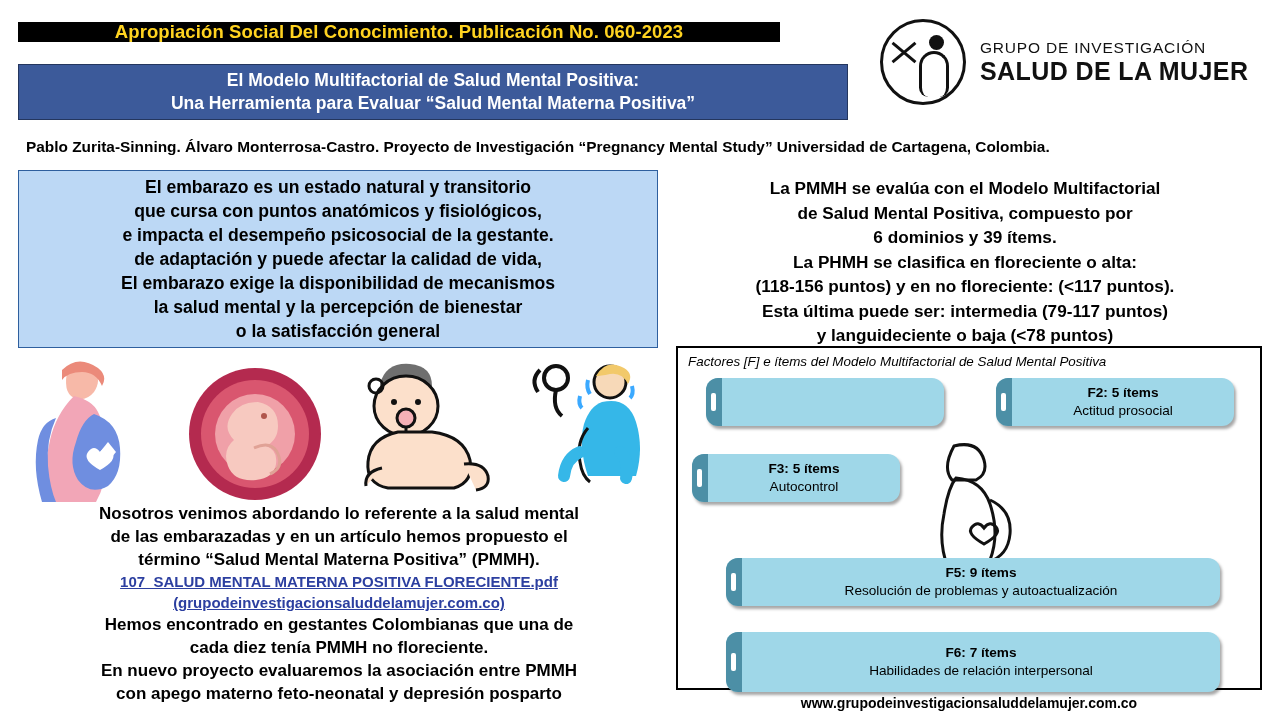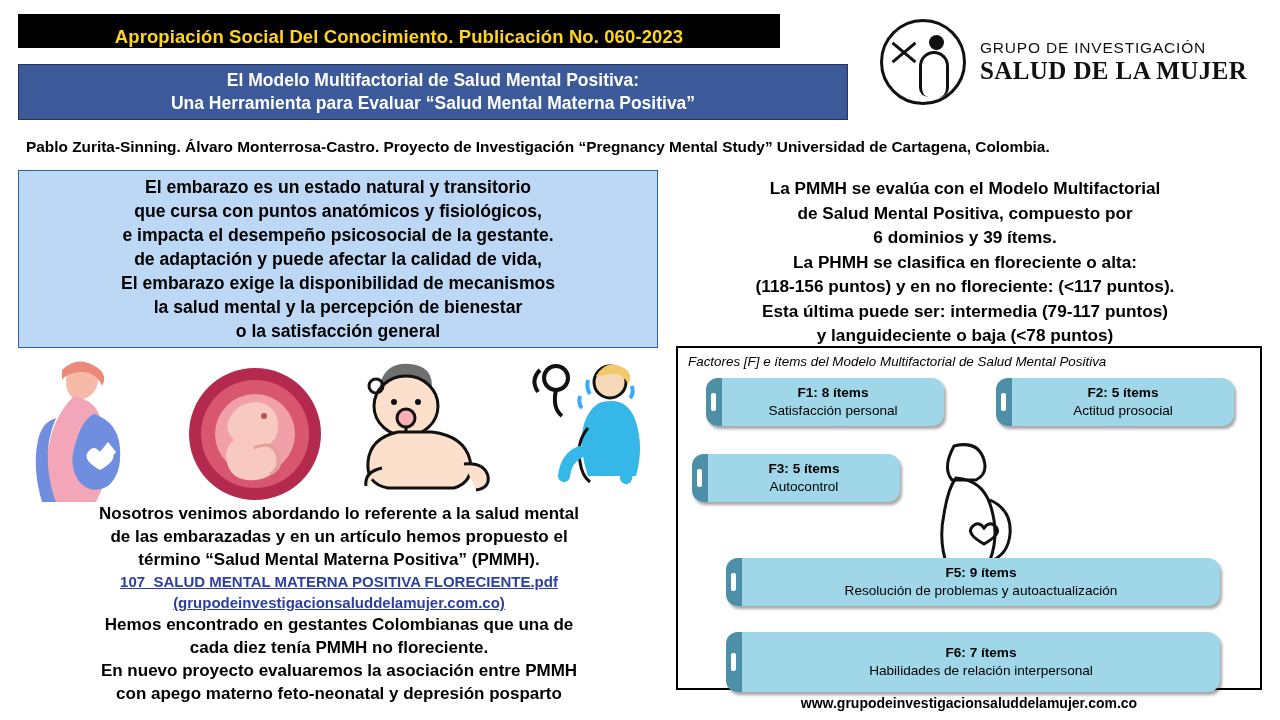--- a/index.html
+++ b/index.html
@@ -6,22 +6,22 @@
   html, body { margin: 0; padding: 0; }
   body {
     width: 1280px; height: 720px;
     background: #ffffff;
     font-family: "Liberation Sans", sans-serif;
     overflow: hidden;
     position: relative;
   }
   
   .pub-banner {
-    position: absolute; left: 18px; top: 14px; width: 762px; height: 34px;
-    background: #000000; display: flex; align-items: flex-end; justify-content: center;
+    position: absolute; left: 18px; top: 22px; width: 762px; height: 20px;
+    background: #000000; display: flex; align-items: center; justify-content: center;
   }
   .pub-banner span {
     color: #ffd320; font-weight: bold; font-size: 18.5px; letter-spacing: .1px;
   }
   .title-box {
     position: absolute; left: 18px; top: 64px; width: 830px; height: 56px;
     background: #3c5a9a; border: 1px solid #24365e;
     display: flex; flex-direction: column; align-items: center; justify-content: center;
   }
   .title-box div {
@@ -47,21 +47,21 @@
   .logo-circle .cross {
     position: absolute; left: 6px; top: 16px; width: 30px; height: 30px;
   }
   .logo-circle .cross:before, .logo-circle .cross:after {
     content: ""; position: absolute; left: 0; top: 13px; width: 30px; height: 3px; background: #111;
   }
   .logo-circle .cross:before { transform: rotate(40deg); }
   .logo-circle .cross:after  { transform: rotate(-40deg); }
   .logo-text { line-height: 1.05; }
   .logo-text .l1 { font-size: 15.5px; letter-spacing: .8px; color: #111; font-weight: normal; }
-  .logo-text .l2 { font-size: 25px; letter-spacing: .4px; color: #111; font-weight: bold; margin-top: 2px; font-family: Liberation Serif, serif;}
+  .logo-text .l2 { font-size: 25px; letter-spacing: .4px; color: #111; font-weight: bold; margin-top: 2px;}
   
   .authors {
     position: absolute; left: 26px; top: 138px; width: 1244px;
     font-size: 15.4px; font-weight: bold; color: #000; white-space: nowrap;
   }
   
   .quote-box {
     position: absolute; left: 18px; top: 170px; width: 640px; height: 178px;
     background: #bcd8f5; border: 1px solid #2e5f9e;
     display: flex; flex-direction: column; align-items: center; justify-content: center;
@@ -229,24 +229,20 @@
   <svg class="preg-figure" viewBox="0 0 120 130">
     <path d="M44 6 q24 -6 30 14 q4 14 -8 20 l-24 0 q-10 -12 2 -34z" fill="none" stroke="#111" stroke-width="3"></path>
     <path d="M46 38 q26 2 34 26 q10 30 0 56 q-6 8 -16 8 l-26 0 q-10 -26 -4 -54 q4 -26 12 -36z" fill="none" stroke="#111" stroke-width="3"></path>
     <path d="M80 60 q22 10 20 34 q-2 22 -22 28" fill="none" stroke="#111" stroke-width="3"></path>
     <path d="M74 88 q-6 -8 -12 -1 q-6 7 12 17 q18 -10 12 -17 q-6 -7 -12 1z" fill="none" stroke="#111" stroke-width="3"></path>
     <path d="M38 128 l30 0" stroke="#111" stroke-width="3"></path>
   </svg>
 
   <div class="fbox" style="left:28px; top:30px; width:238px; height:48px;">
     <div class="bar"></div>
-    <div class="txt">
-      <div class="t1">F1: 8 ítems</div>
-      <div class="t2">Satisfacción personal</div>
-    </div>
   </div>
 
   <div class="fbox" style="left:318px; top:30px; width:238px; height:48px;">
     <div class="bar"></div>
     <div class="txt">
       <div class="t1">F2: 5 ítems</div>
       <div class="t2">Actitud prosocial</div>
     </div>
   </div>
 

